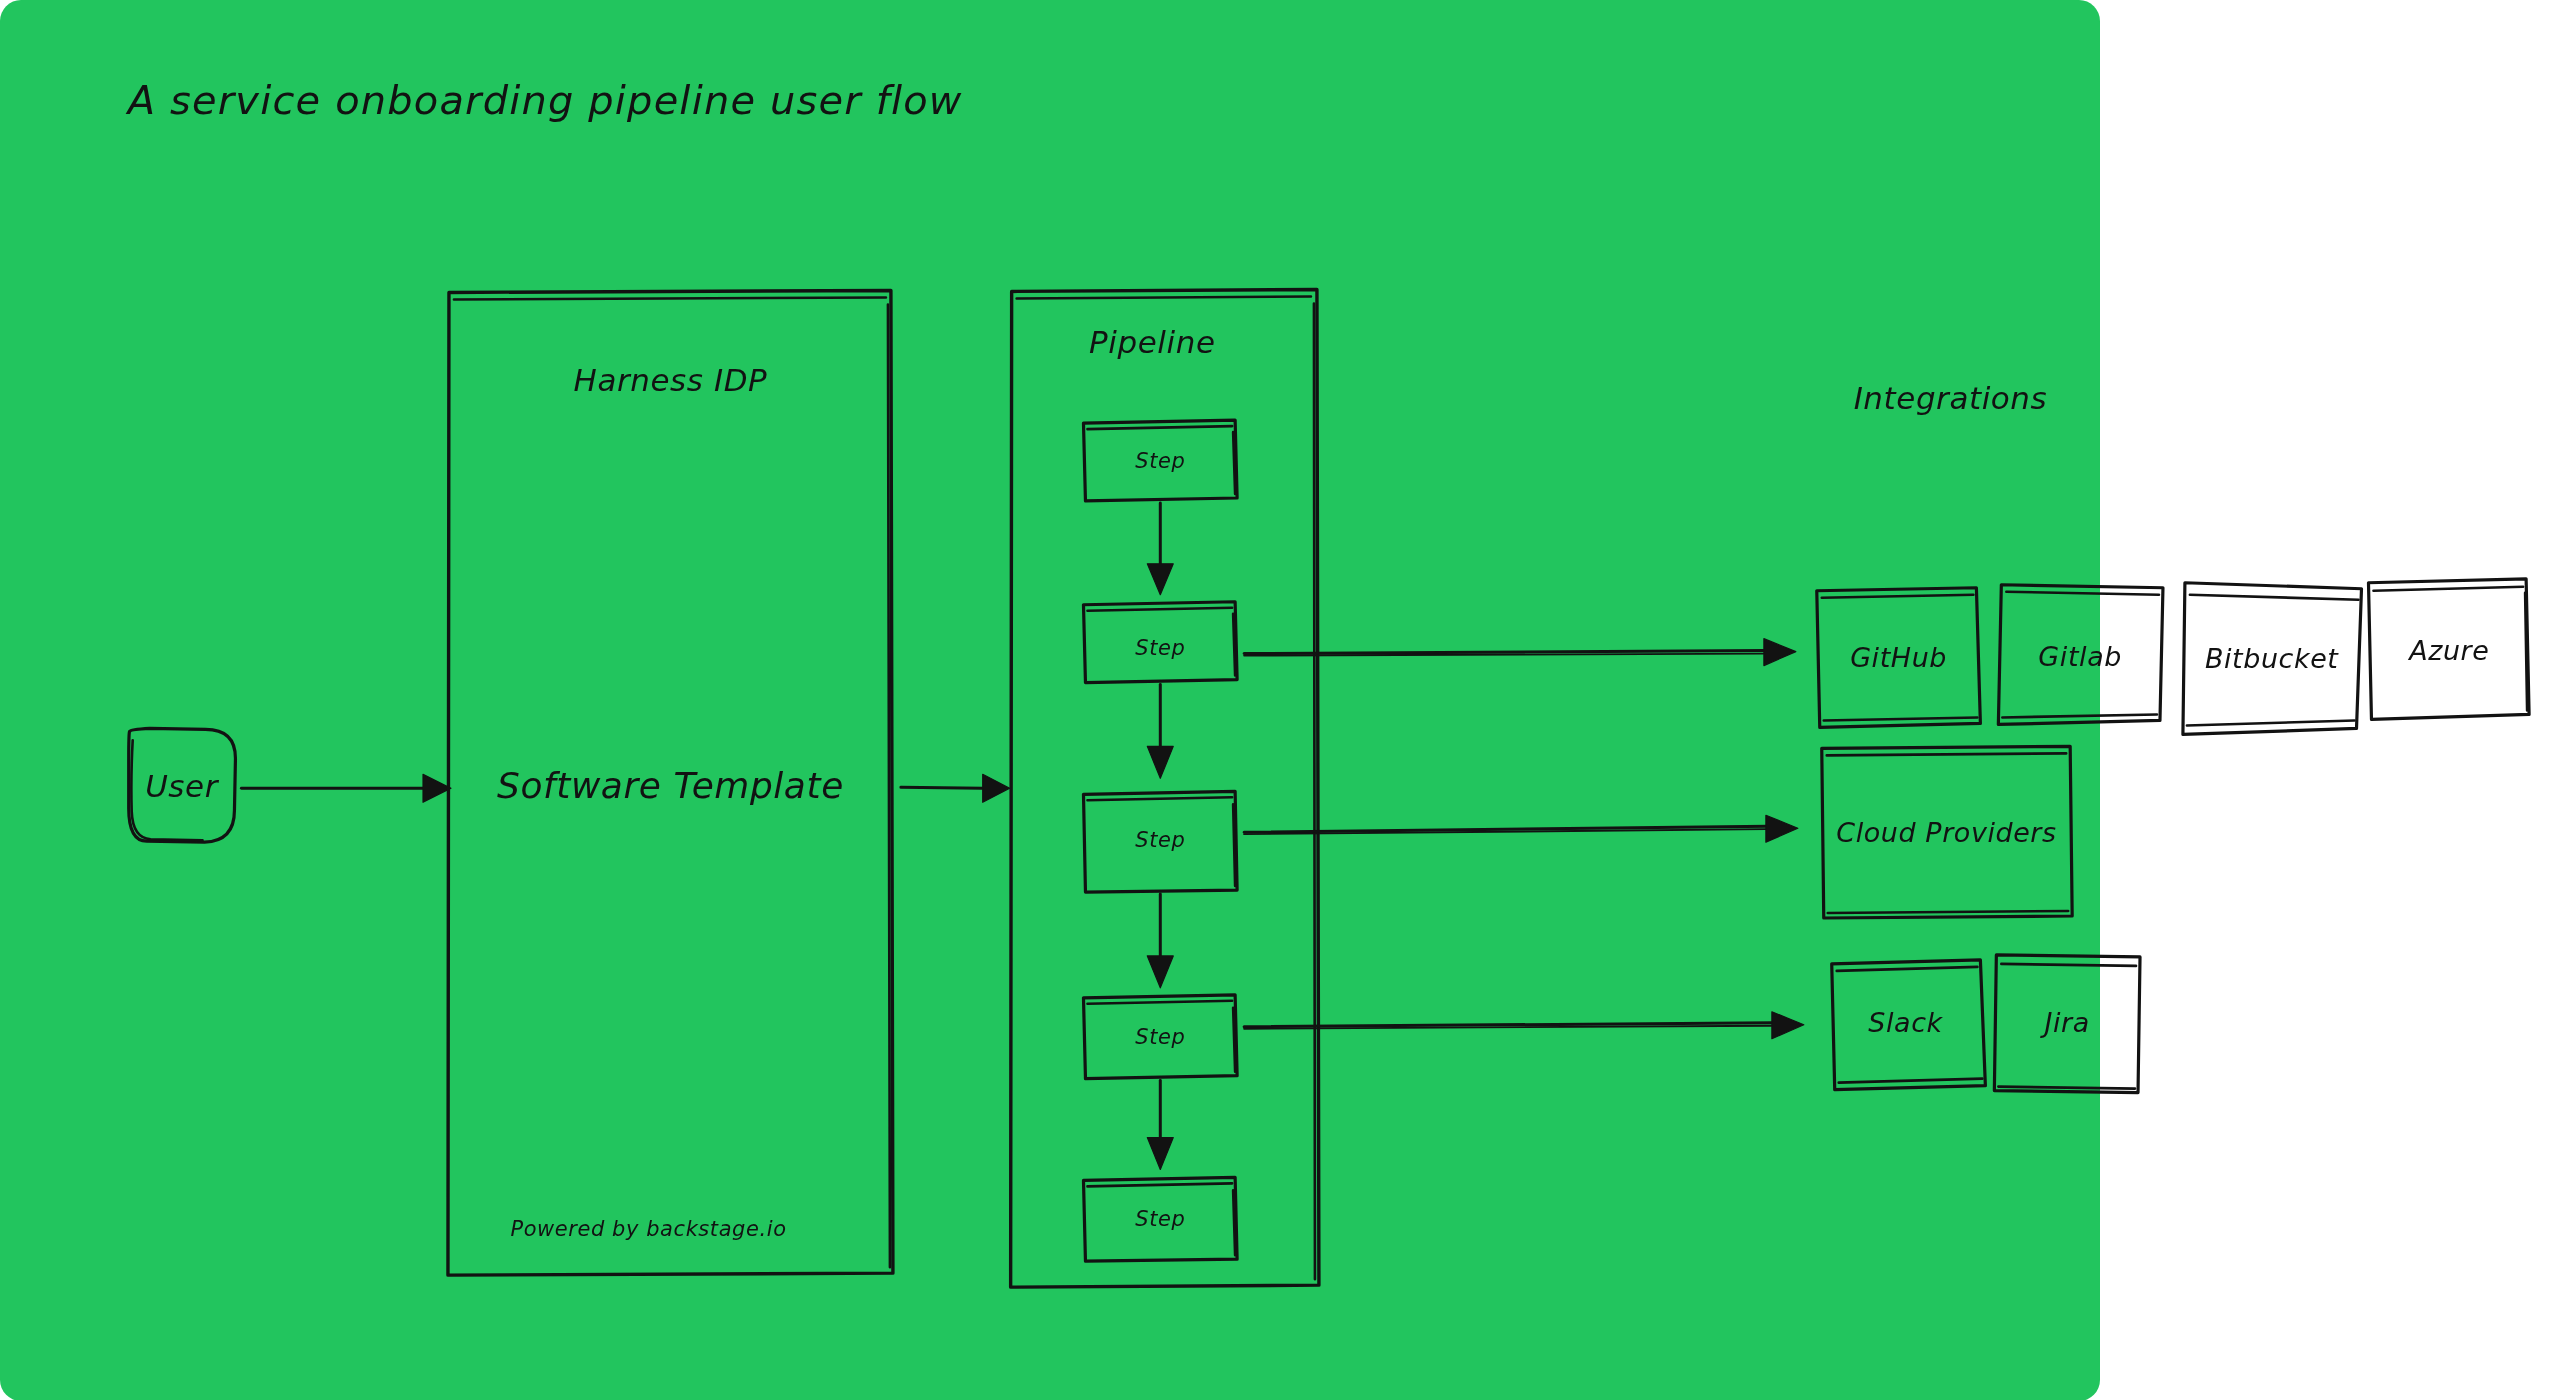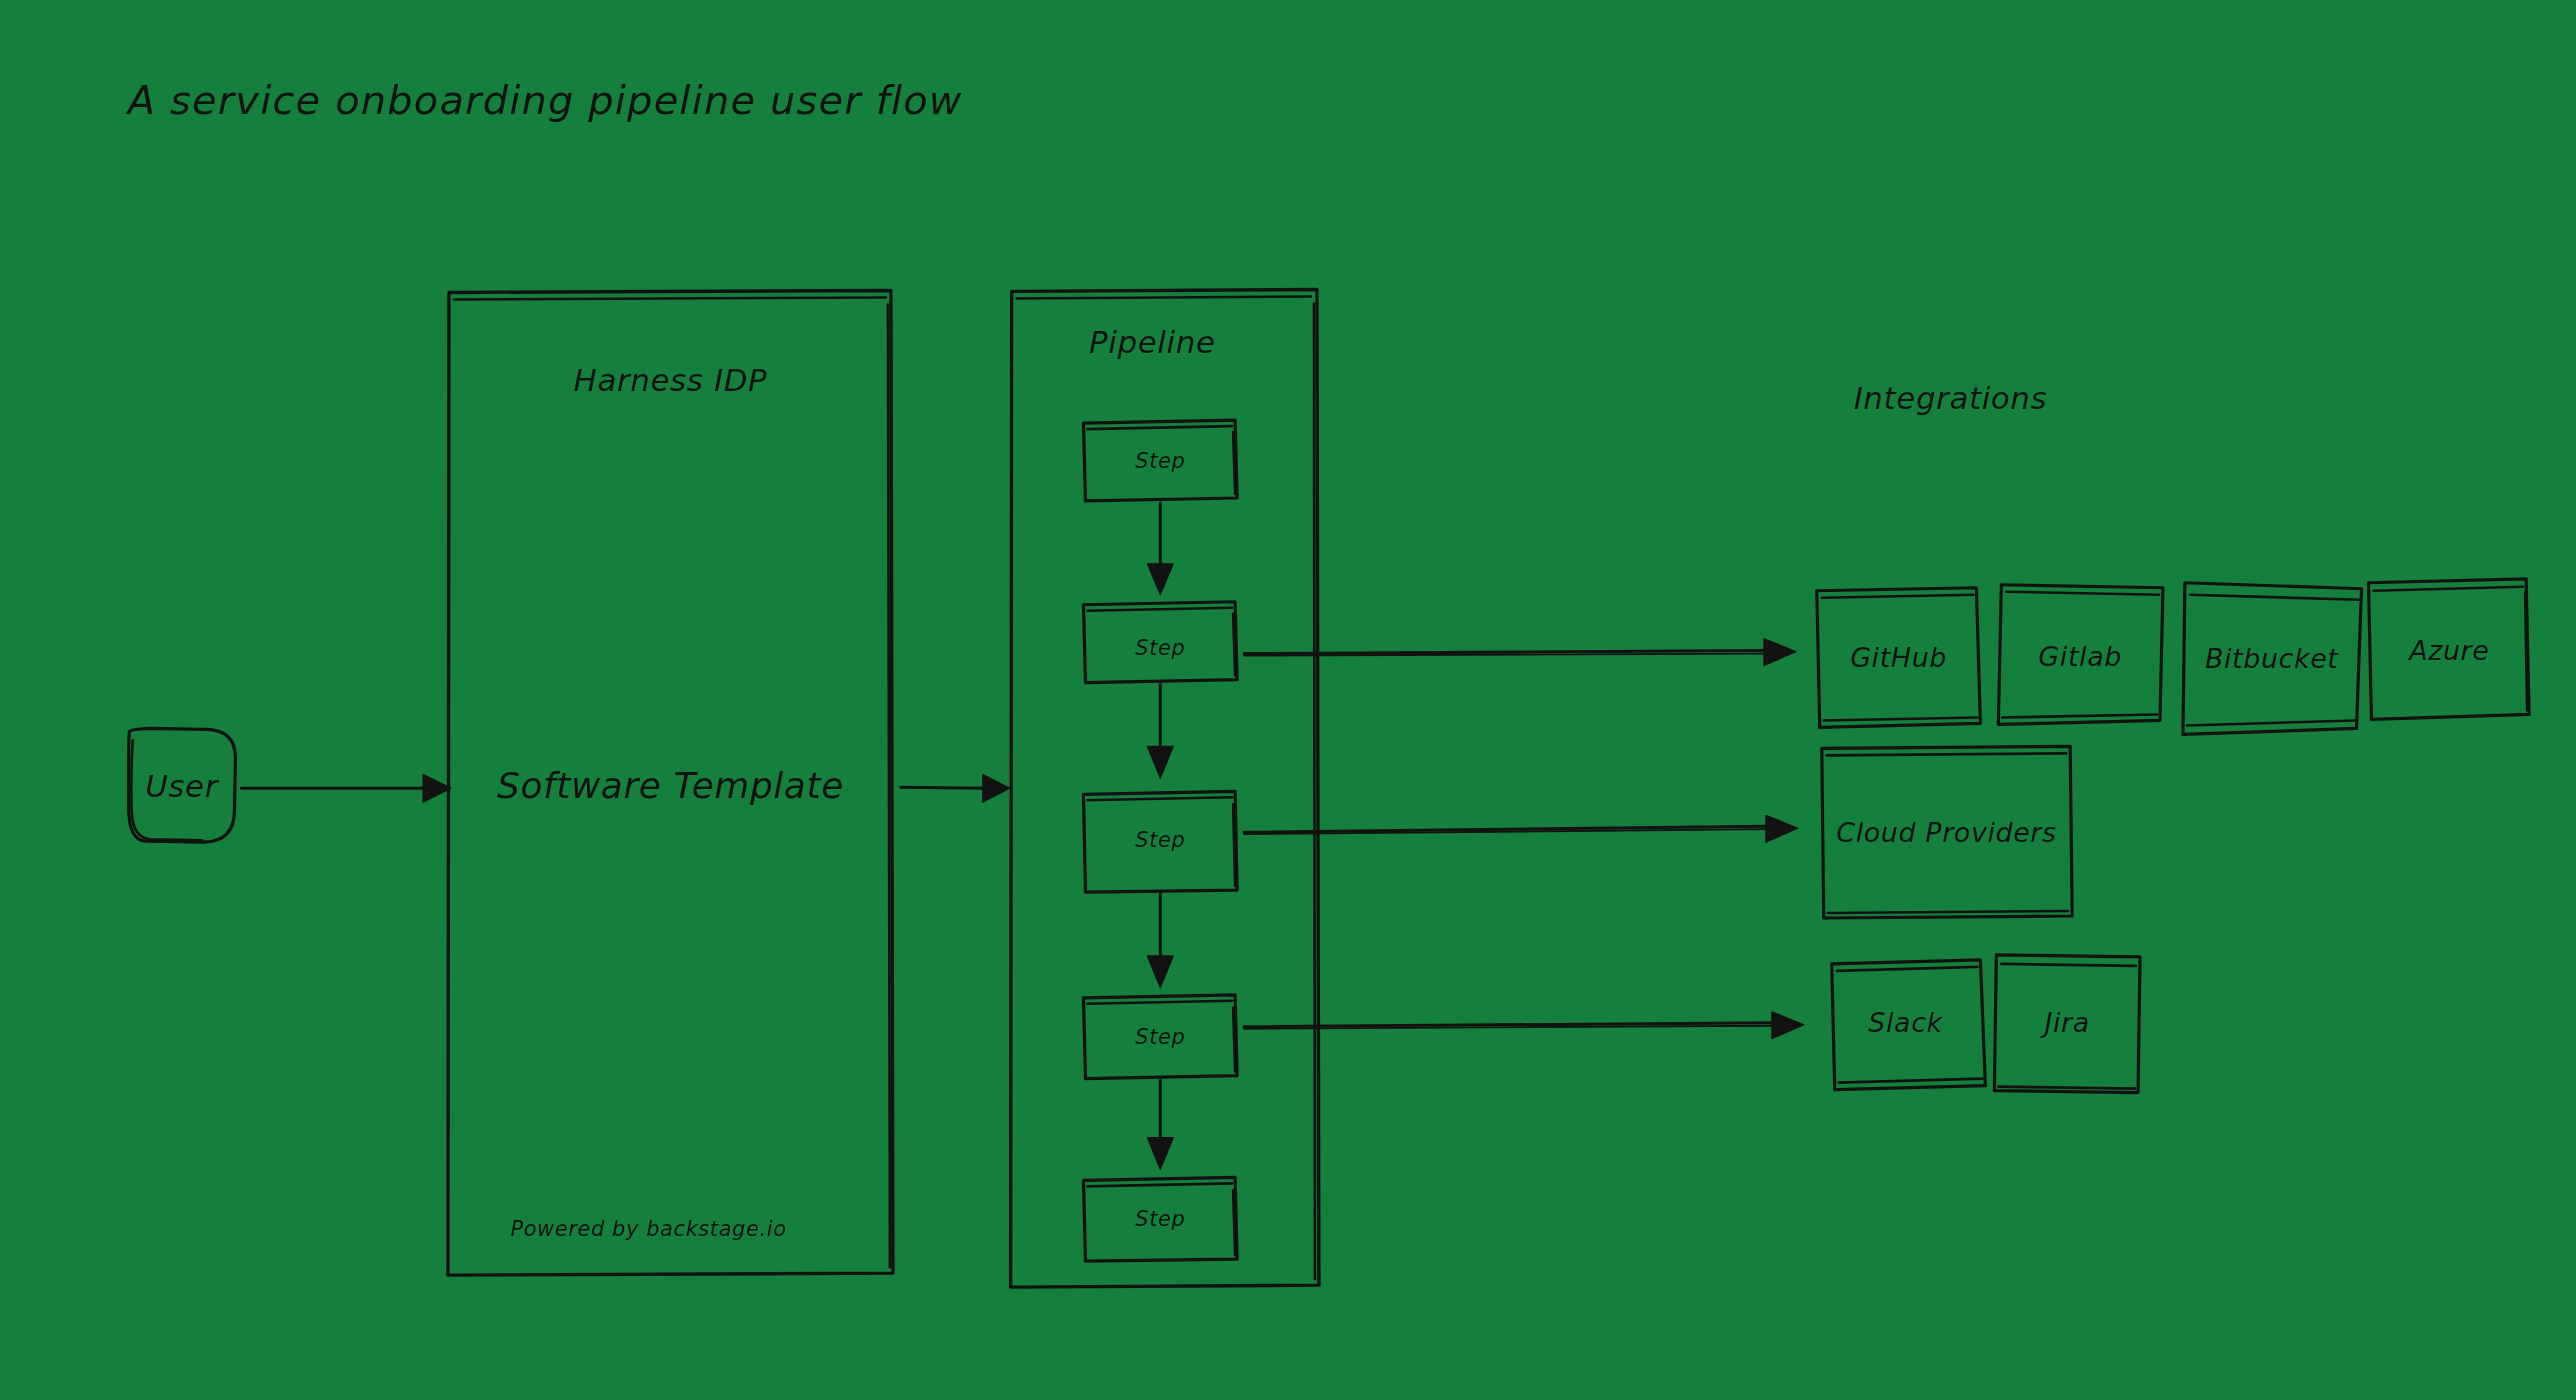--- a/index.html
+++ b/index.html
@@ -8,23 +8,24 @@
     background: #ffffff;
   }
   body {
     width: 2576px;
     height: 1401px;
     overflow: hidden;
     font-family: "DejaVu Sans", sans-serif;
   }
   #canvas {
     position: relative;
-    width: 2576px;
+    width: 2100px;
     height: 1401px;
-    background: #15803d;
+    background: #22c55e;
+    border-radius: 21px;
   }
   svg#diagram {
     position: absolute;
     left: 0;
     top: 0;
     width: 2576px;
     height: 1401px;
   }
   .sketch-stroke {
     fill: none;

